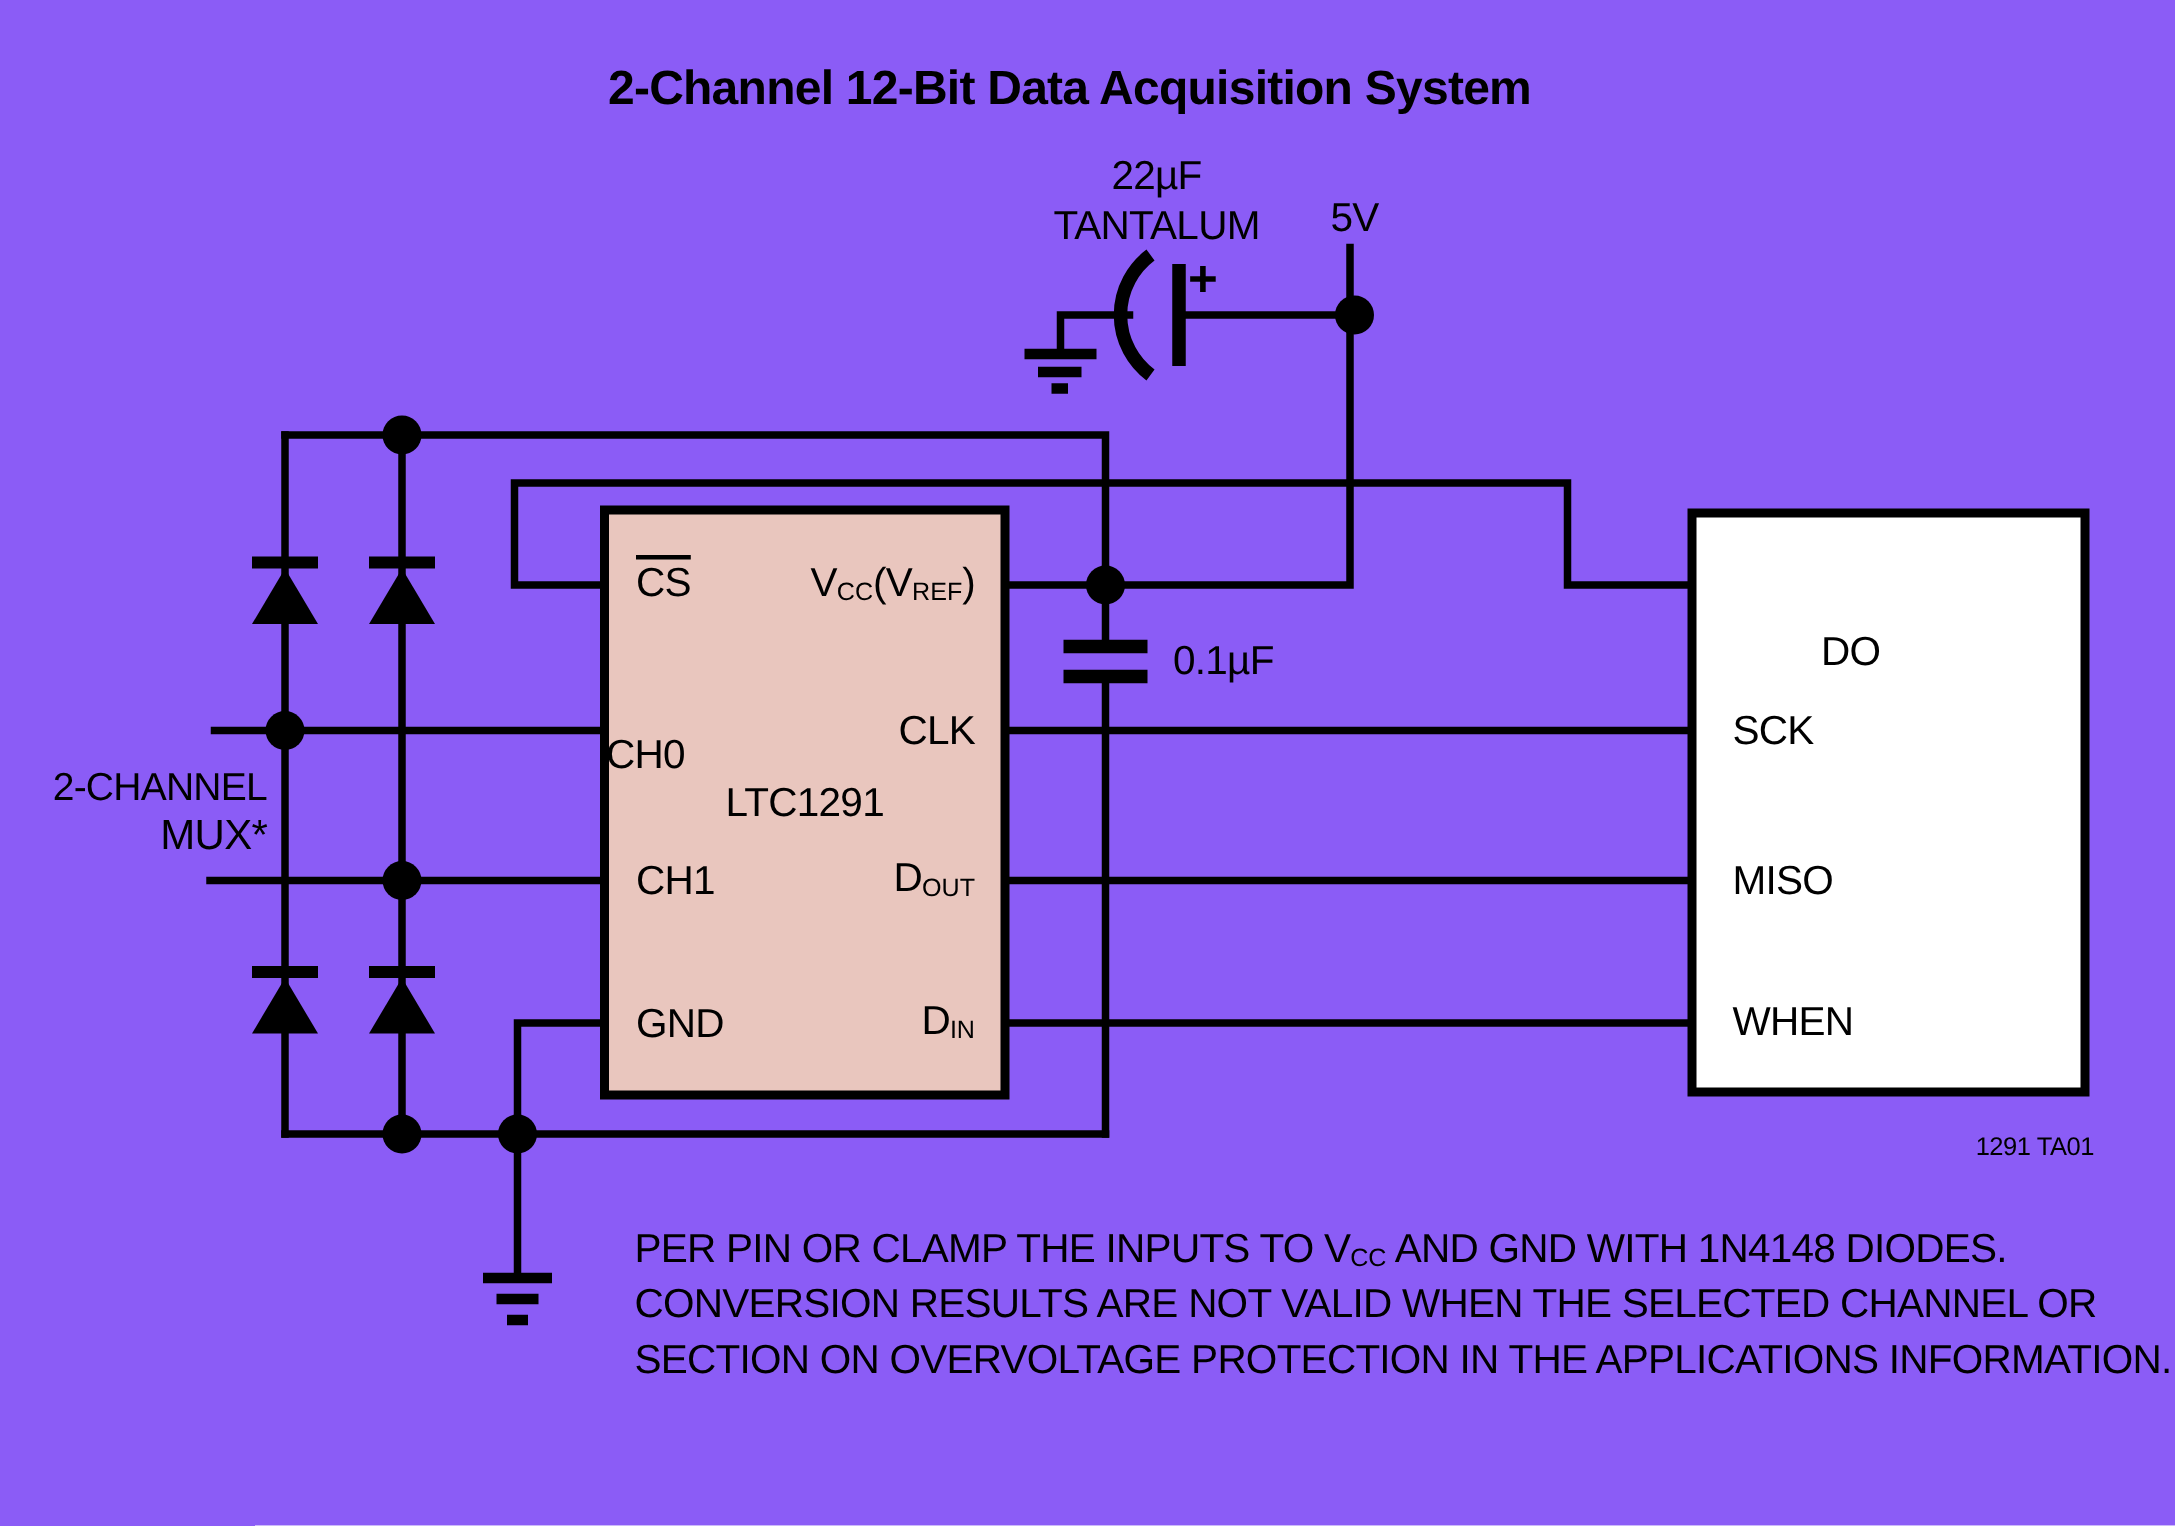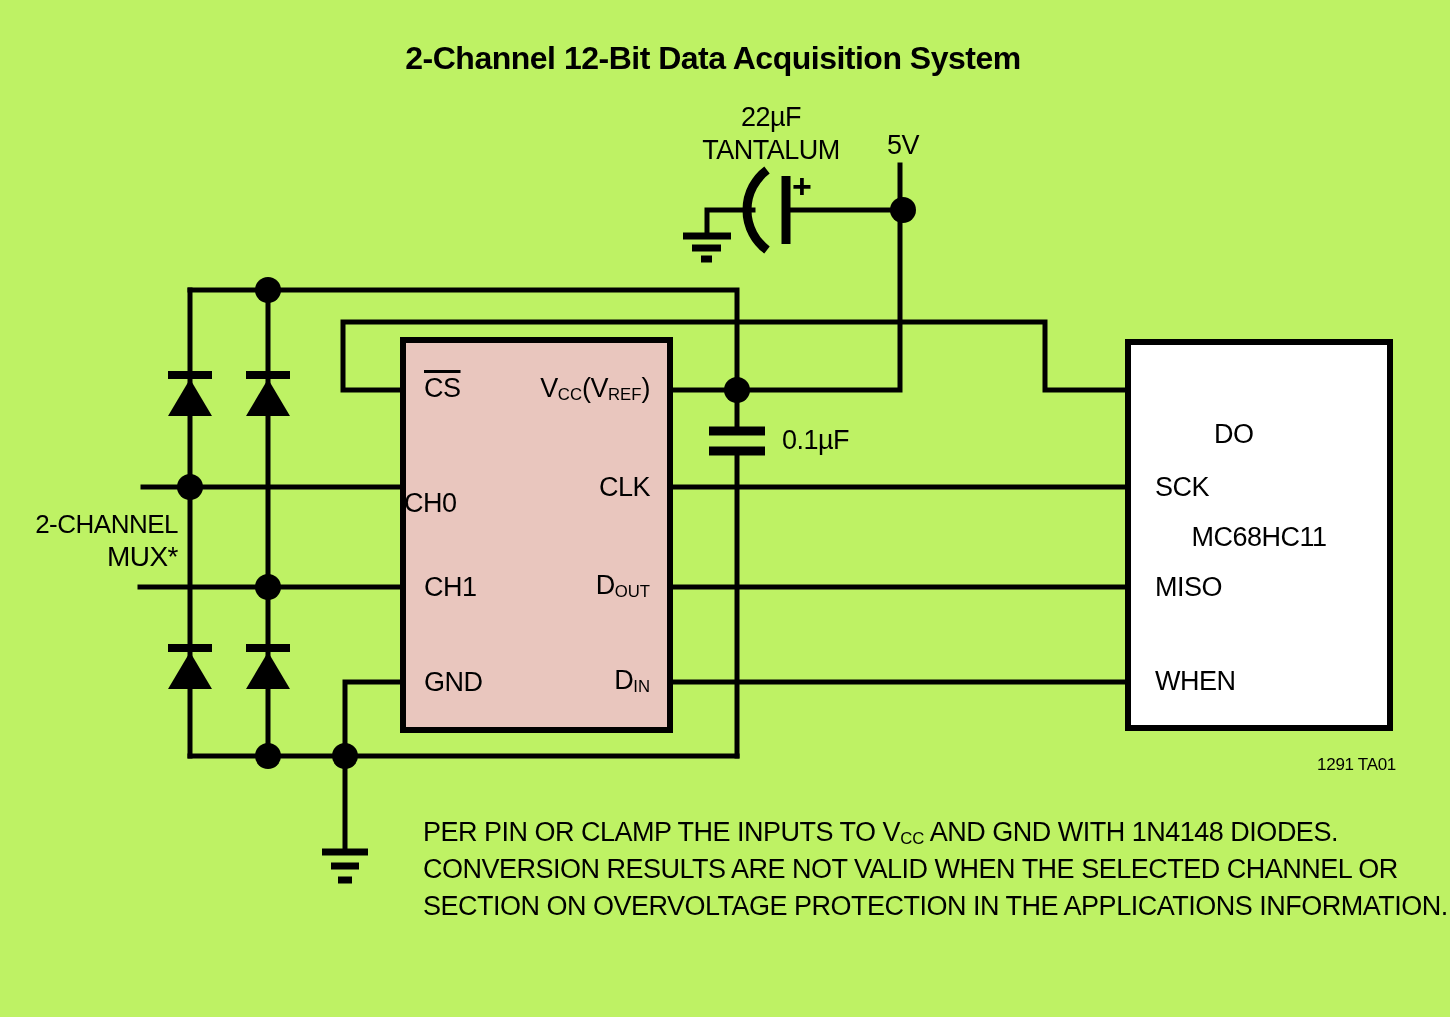--- a/index.html
+++ b/index.html
@@ -1,20 +1,20 @@
 <!DOCTYPE html>
 <html><head>
 <meta charset="utf-8">
 <style>
   html, body { margin: 0; padding: 0; background: #ffffff; }
   .page {
     position: relative;
     width: 1450px;
     height: 1017px;
-    background: #bef264;
+    background: #8b5cf6;
     font-family: "Liberation Sans", sans-serif;
     color: #000000;
     overflow: hidden;
   }
   .schematic {
     position: absolute;
     left: 0; top: 0;
     width: 1450px; height: 1017px;
   }
   .wire path { stroke: #000000; stroke-width: 5; fill: none; stroke-linecap: square; }
@@ -165,26 +165,26 @@
   <div class="lbl right" style="right:1272px; top:543px; font-size:28px;">MUX*</div>
 
   <div class="lbl" style="left:424px; top:374px;"><span class="ovl">CS</span></div>
   <div class="lbl" style="left:404px; top:473px;margin-top:16px;"><span>CH0</span></div>
   <div class="lbl" style="left:424px; top:573px;"><span>CH1</span></div>
   <div class="lbl" style="left:424px; top:668px;"><span>GND</span></div>
   <div class="lbl right" style="right:800px; top:374px;"><span>V</span><span class="sub">CC</span><span>(V</span><span class="sub">REF</span><span>)</span></div>
   <div class="lbl right" style="right:800px; top:473px;"><span>CLK</span></div>
   <div class="lbl right" style="right:800px; top:571px;"><span>D</span><span class="sub">OUT</span></div>
   <div class="lbl right" style="right:800px; top:666px;"><span>D</span><span class="sub">IN</span></div>
+  <div class="lbl center" style="left:403px; top:521px; width:267px;">LTC1291</div>
 
   <div class="lbl" style="left:1214px; top:376px;margin-top:44px;">DO</div>
   <div class="lbl" style="left:1155px; top:473px;">SCK</div>
   <div class="lbl" style="left:1155px; top:573px;">MISO</div>
   <div class="lbl" style="left:1155px; top:667px;">WHEN</div>
-  <div class="lbl center" style="left:1128px; top:523px; width:262px;">MC68HC11</div>
 
   <div class="lbl right figid" style="right:54px; top:755px;">1291 TA01</div>
 
   <div class="footnote">
     <div class="fn-line cont"><span>PER PIN OR CLAMP THE INPUTS TO V</span><span class="sub">CC</span><span> AND GND WITH 1N4148 DIODES.</span></div>
     <div class="fn-line cont"><span>CONVERSION RESULTS ARE NOT VALID WHEN THE SELECTED CHANNEL OR</span></div>
     <div class="fn-line cont"><span>SECTION ON OVERVOLTAGE PROTECTION IN THE APPLICATIONS INFORMATION.</span></div>
   </div>
 
 </div>

